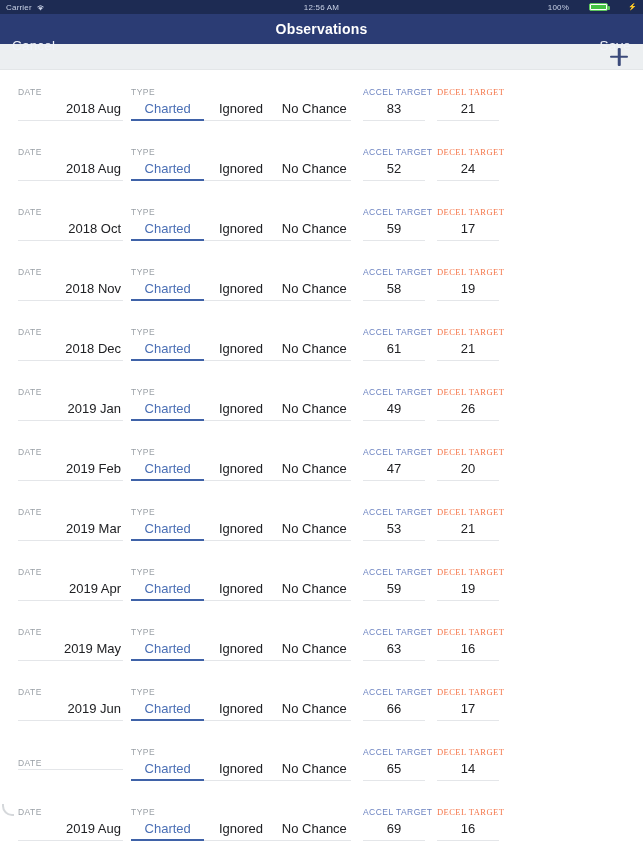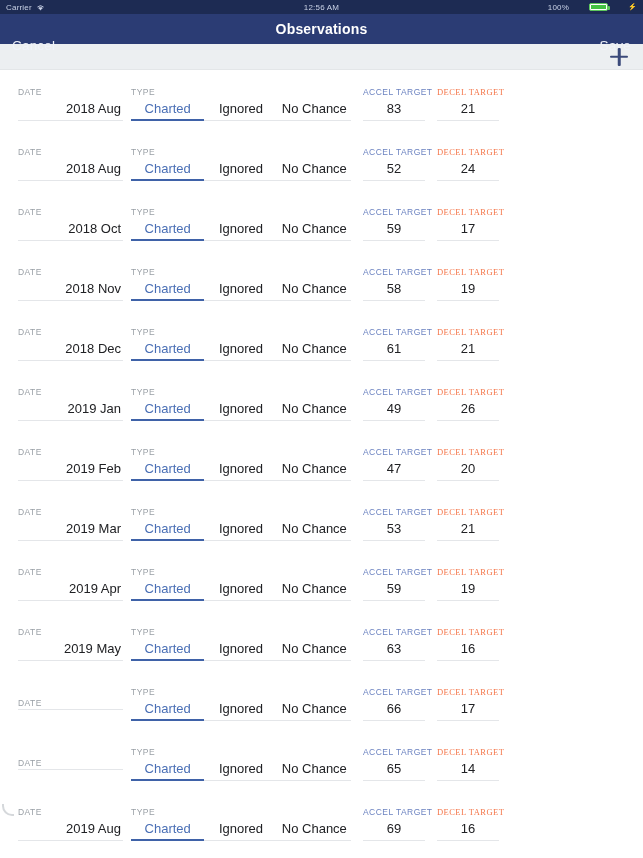--- a/index.html
+++ b/index.html
@@ -477,20 +477,21 @@
 
     <div class="field col-num col-decel">
       <div class="flabel">DECEL TARGET</div>
       <div class="fvalue">16</div>
       <div class="uline"></div>
     </div>
       </div>
       <div class="row">
     <div class="field col-date">
       <div class="flabel">DATE</div>
+      <div class="fvalue">2019 Jun</div>
       <div class="uline"></div>
     </div>
 
     <div class="field col-type">
       <div class="flabel">TYPE</div>
       <div class="seg">
             <button class="seg-item sel">Charted</button>
             <button class="seg-item">Ignored</button>
             <button class="seg-item">No Chance</button>
           </div>

